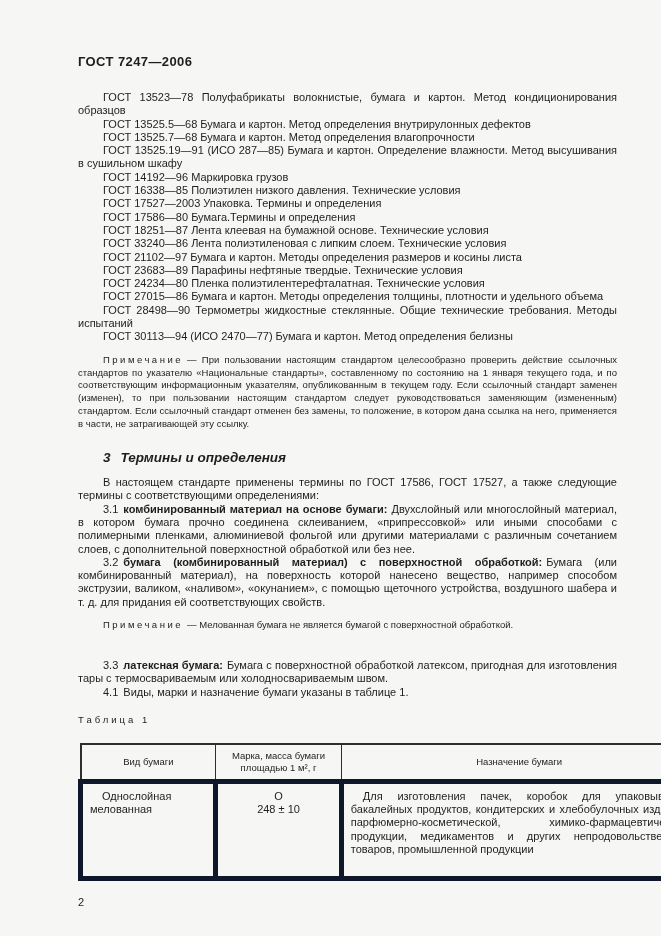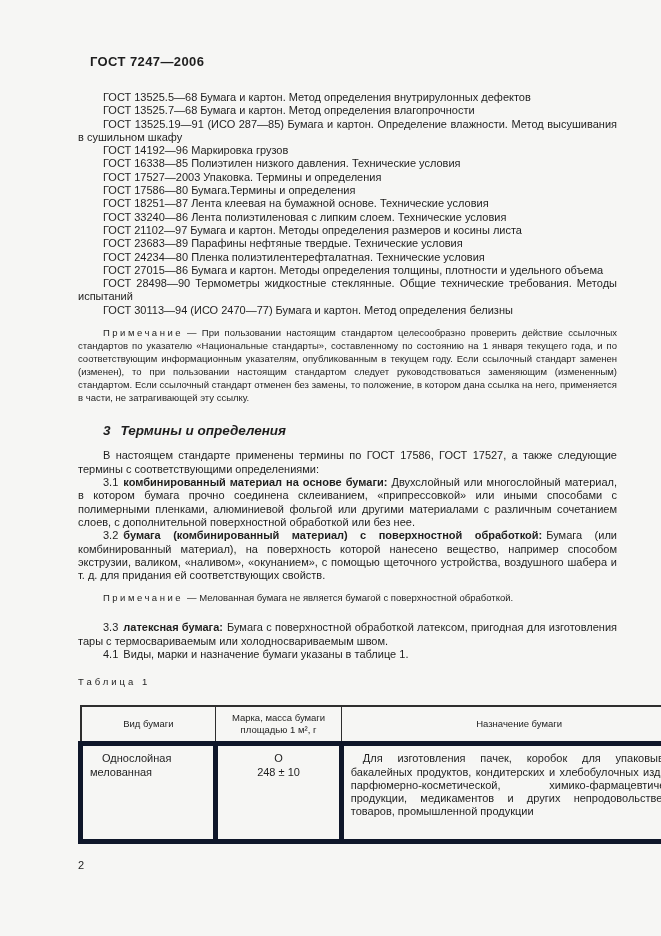--- a/index.html
+++ b/index.html
@@ -12,41 +12,41 @@
   }
   .page{
     position:relative;
     width:661px;height:936px;
     box-sizing:border-box;
     padding:54px 44px 0 78px;
     background:#f6f6f4;
   }
   .doc-header{
     font-size:13px;font-weight:bold;letter-spacing:.4px;
-    margin:0 0 22px 12px;
+    margin:0 0 22px 0;
   }
   .body-p{
     font-size:11px;line-height:13.3px;
     text-align:justify;text-indent:25px;
     margin:0;
   }
   .note-p{
     font-size:9.5px;line-height:12.9px;
     text-align:justify;text-indent:25px;
     margin:10px 0 0 0;
   }
   .note-p .note-label{letter-spacing:2.5px;margin-right:4px;}
   .section-heading{
     font-size:13.5px;font-weight:bold;
     margin:19px 0 11px 0;text-indent:25px;font-style:italic;
   }
   .section-heading .h-num{margin-right:10px;}
   .term-num{margin-right:5px;}
   .term-name{margin-right:4px;}
-  .mb12{margin-bottom:16px;}
+  .mb12{margin-bottom:27px;}
   .table-label{
     font-size:9.5px;letter-spacing:3px;
     margin:15px 0 18px 0;
   }
   table.gost{
     width:622px;border-collapse:collapse;
     border:2px solid #2e2e2e;
     background:transparent;
   }
   table.gost th{
@@ -73,20 +73,21 @@
   }
 </style>
 </head>
 <body>
 
 <div class="page">
 
   <div class="doc-header">ГОСТ 7247—2006</div>
 
   <div>
+    <p class="body-p">ГОСТ 13523—78 Полуфабрикаты волокнистые, бумага и картон. Метод кондиционирования образцов</p>
     <p class="body-p">ГОСТ 13525.5—68 Бумага и картон. Метод определения внутрирулонных дефектов</p>
     <p class="body-p">ГОСТ 13525.7—68 Бумага и картон. Метод определения влагопрочности</p>
     <p class="body-p">ГОСТ 13525.19—91 (ИСО 287—85) Бумага и картон. Определение влажности. Метод высушивания в сушильном шкафу</p>
     <p class="body-p">ГОСТ 14192—96 Маркировка грузов</p>
     <p class="body-p">ГОСТ 16338—85 Полиэтилен низкого давления. Технические условия</p>
     <p class="body-p">ГОСТ 17527—2003 Упаковка. Термины и определения</p>
     <p class="body-p">ГОСТ 17586—80 Бумага.Термины и определения</p>
     <p class="body-p">ГОСТ 18251—87 Лента клеевая на бумажной основе. Технические условия</p>
     <p class="body-p">ГОСТ 33240—86 Лента полиэтиленовая с липким слоем. Технические условия</p>
     <p class="body-p">ГОСТ 21102—97 Бумага и картон. Методы определения размеров и косины листа</p>

